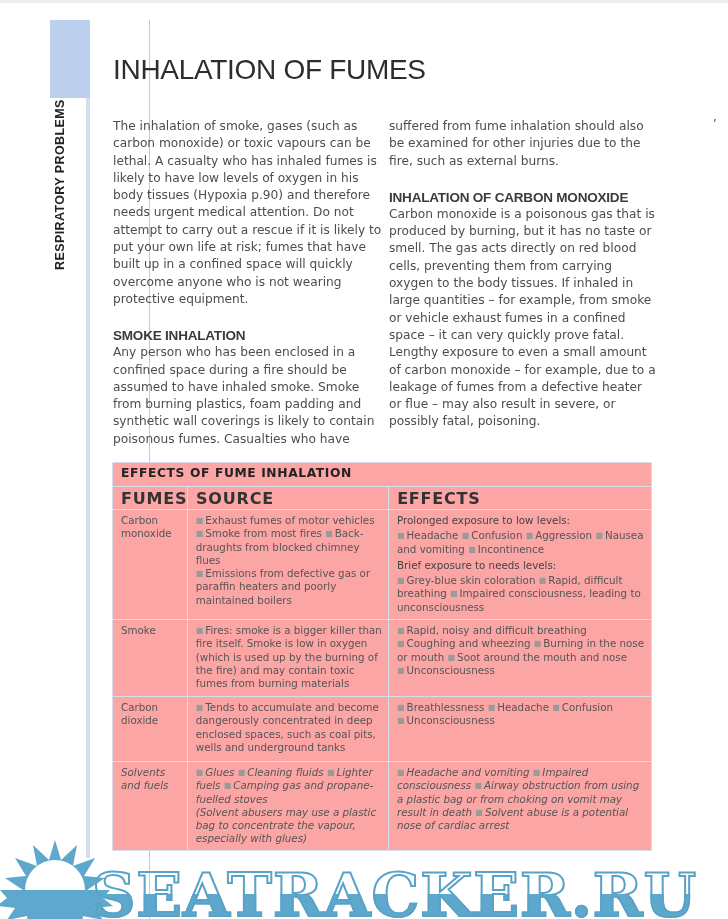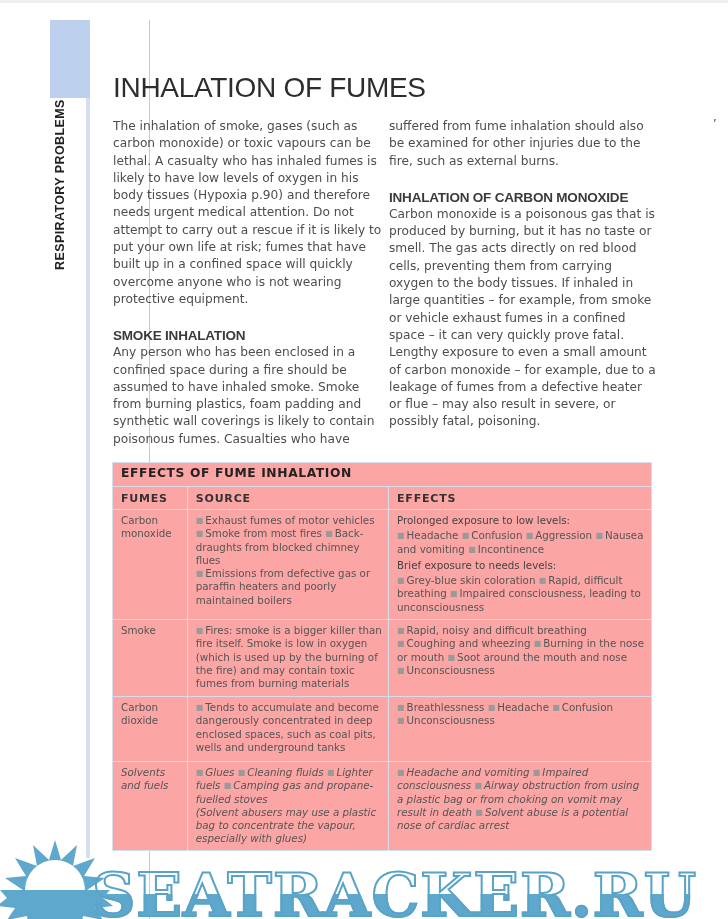--- a/index.html
+++ b/index.html
@@ -13,21 +13,21 @@
   .side-label {
     position: absolute; left: 53px; top: 270px; width: 170px; height: 20px;
     transform-origin: 0 0; transform: rotate(-90deg);
     font-family: "Liberation Sans", sans-serif; font-weight: bold; font-size: 12.5px;
     color: #222; letter-spacing: 0.4px; white-space: nowrap;
   }
 
   .gutter-line { position: absolute; left: 149px; top: 20px; width: 1px; height: 899px; background: #c9c9c9; }
 
   .page-title {
-    position: absolute; left: 113px; top: 72px;
+    position: absolute; left: 113px; top: 54px;
     font-family: "Liberation Sans", sans-serif; font-size: 28px; font-weight: normal;
     color: #2d2d2d; letter-spacing: -0.3px; white-space: nowrap;
   }
 
   .col { position: absolute; font-family: "DejaVu Sans", sans-serif; font-size: 12.2px; line-height: 17.3px; color: #4d4d4d; }
   .col-left { left: 113px; top: 118px; width: 272px; }
   .col-right { left: 389px; top: 118px; width: 268px; }
   .col p { white-space: pre-line; }
   .sub-heading {
     font-family: "Liberation Sans", sans-serif; font-size: 13.5px; color: #3a3a3a;
@@ -46,21 +46,21 @@
     color: #222; letter-spacing: 0.6px; white-space: nowrap;
   }
   .t-row { display: flex; border-bottom: 1px solid #d6deec; }
   .t-row:last-child { border-bottom: none; font-style: italic; }
   .t-cell { padding: 4px 6px 6px 8px; font-size: 10.3px; line-height: 13.3px; color: #555; }
   .t-cell + .t-cell { border-left: 1px solid #d6deec; }
   .c1 { width: 74px; }
   .c2 { width: 202px; }
   .c3 { width: 264px; }
   .t-head .t-cell {
-    font-weight: bold; font-size: 11px; letter-spacing: 0.8px; color: #333; height: 22px; padding-top: 5px;
+    font-weight: bold; font-size: 16px; letter-spacing: 0.8px; color: #333; height: 22px; padding-top: 5px;
   }
   .eff-label { color: #444; margin-bottom: 2px; }
   .eff-label + .eff-label, .eff-block + .eff-label { margin-top: 3px; }
   .bullet { color: #9a9a9a; font-size: 8px; vertical-align: 1px; padding-right: 2px; }
   .bullet::before { content: "\25A0"; }
   .src-note { display: block; }
 
   .watermark {
     position: absolute; left: 0; top: 828px; width: 728px; height: 91px;
   }

